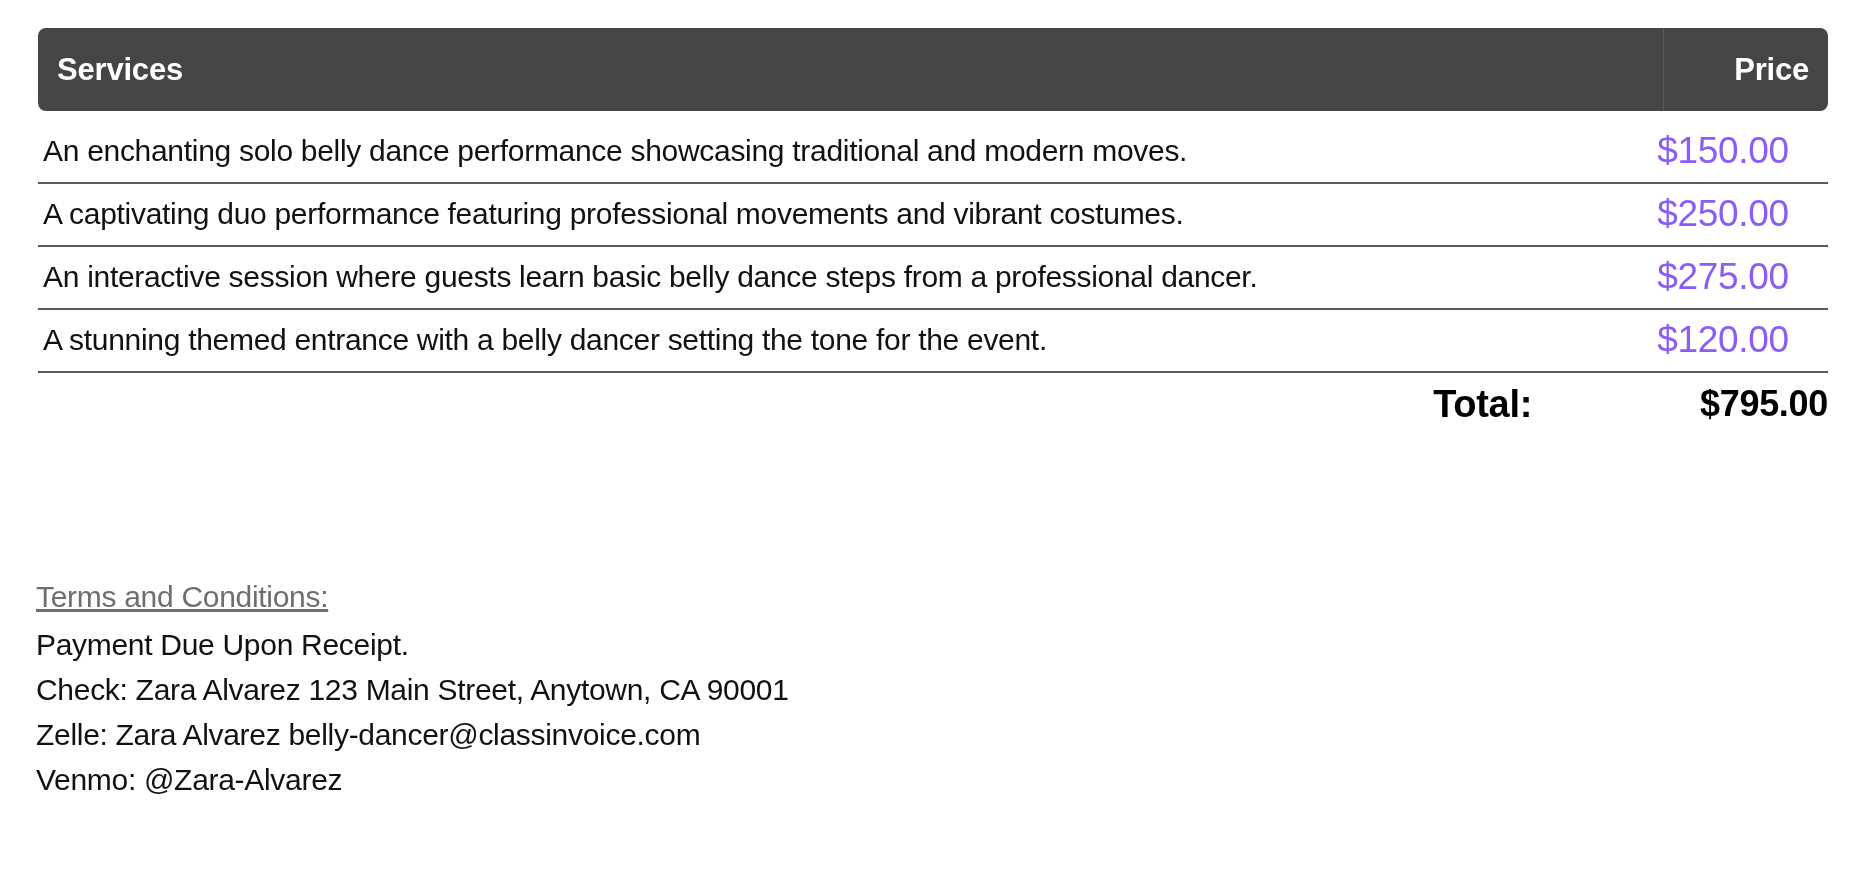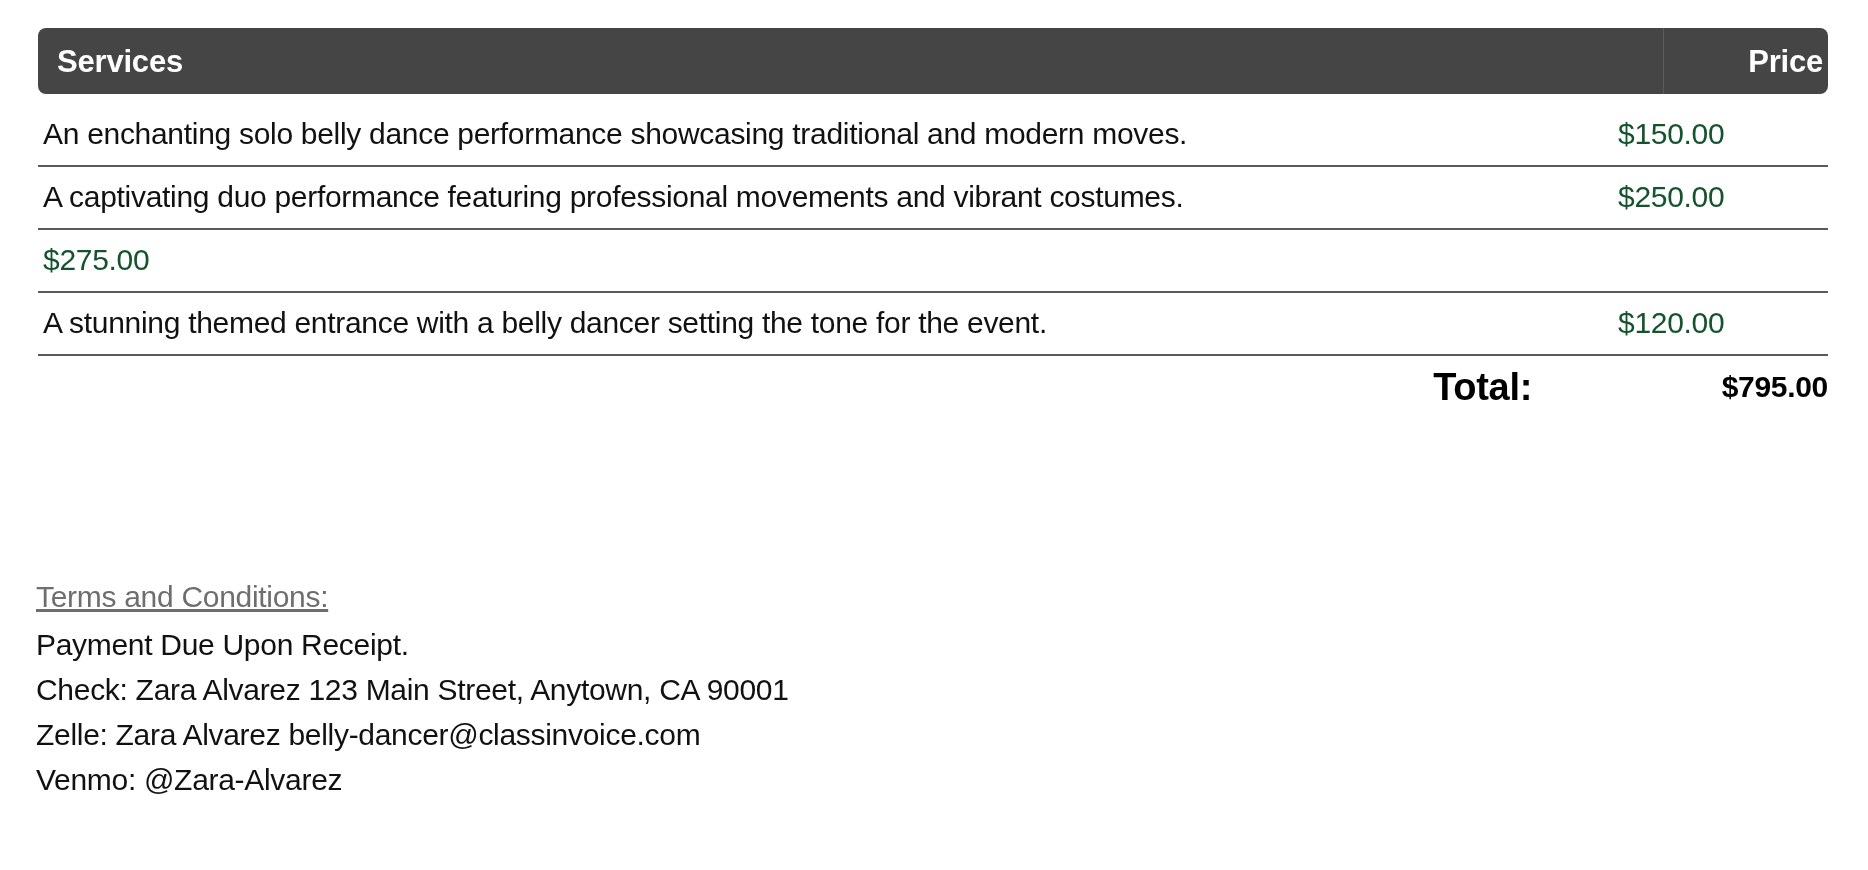--- a/index.html
+++ b/index.html
@@ -23,21 +23,21 @@
   .invoice-table {
     position: absolute;
     left: 38px;
     top: 28px;
     width: 1790px;
   }
 
   .table-header {
     display: flex;
     align-items: center;
-    height: 66px;
+    height: 83px;
     background: #454545;
     border-radius: 8px;
     box-sizing: border-box;
   }
   .th-services {
     flex: 1 1 auto;
     padding-left: 19px;
     color: #ffffff;
     font-size: 31px;
     font-weight: bold;
@@ -46,21 +46,21 @@
   }
   .th-divider {
     width: 1px;
     align-self: stretch;
     background: #5c5c5c;
     flex: 0 0 1px;
   }
   .th-price {
     flex: 0 0 164px;
     text-align: right;
-    padding-right: 5px;
+    padding-right: 19px;
     color: #ffffff;
     font-size: 31px;
     font-weight: bold;
     letter-spacing: -0.2px;
     line-height: 1;
     box-sizing: border-box;
   }
 
   .table-body {
     margin-top: 10px;
@@ -76,23 +76,23 @@
   .row-desc {
     flex: 1 1 auto;
     color: #111111;
     font-size: 30px;
     line-height: 1.15;
     letter-spacing: -0.3px;
     white-space: nowrap;
   }
   .row-price {
     flex: 0 0 210px;
-    text-align: left;
-    color: #14532d;
-    font-size: 30px;
+    text-align: center;
+    color: #8b5cf6;
+    font-size: 37px;
     line-height: 1.15;
     letter-spacing: -0.3px;
     white-space: nowrap;
   }
 
   .total-row {
     display: flex;
     align-items: center;
     height: 62px;
     padding-left: 5px;
@@ -105,21 +105,21 @@
     font-size: 38px;
     font-weight: bold;
     letter-spacing: -0.3px;
     white-space: nowrap;
     padding-right: 86px;
   }
   .total-value {
     flex: 0 0 210px;
     text-align: right;
     color: #000000;
-    font-size: 30px;
+    font-size: 36px;
     font-weight: bold;
     letter-spacing: -0.3px;
     white-space: nowrap;
   }
 
   
   .terms-block {
     position: absolute;
     left: 36px;
     top: 582px;
@@ -164,20 +164,21 @@
         <div class="row-desc">An enchanting solo belly dance performance showcasing traditional and modern moves.</div>
         <div class="row-price">$150.00</div>
       </div>
 
       <div class="table-row">
         <div class="row-desc">A captivating duo performance featuring professional movements and vibrant costumes.</div>
         <div class="row-price">$250.00</div>
       </div>
 
       <div class="table-row">
+        <div class="row-desc">An interactive session where guests learn basic belly dance steps from a professional dancer.</div>
         <div class="row-price">$275.00</div>
       </div>
 
       <div class="table-row">
         <div class="row-desc">A stunning themed entrance with a belly dancer setting the tone for the event.</div>
         <div class="row-price">$120.00</div>
       </div>
 
       <div class="total-row">
         <div class="total-spacer"></div>

